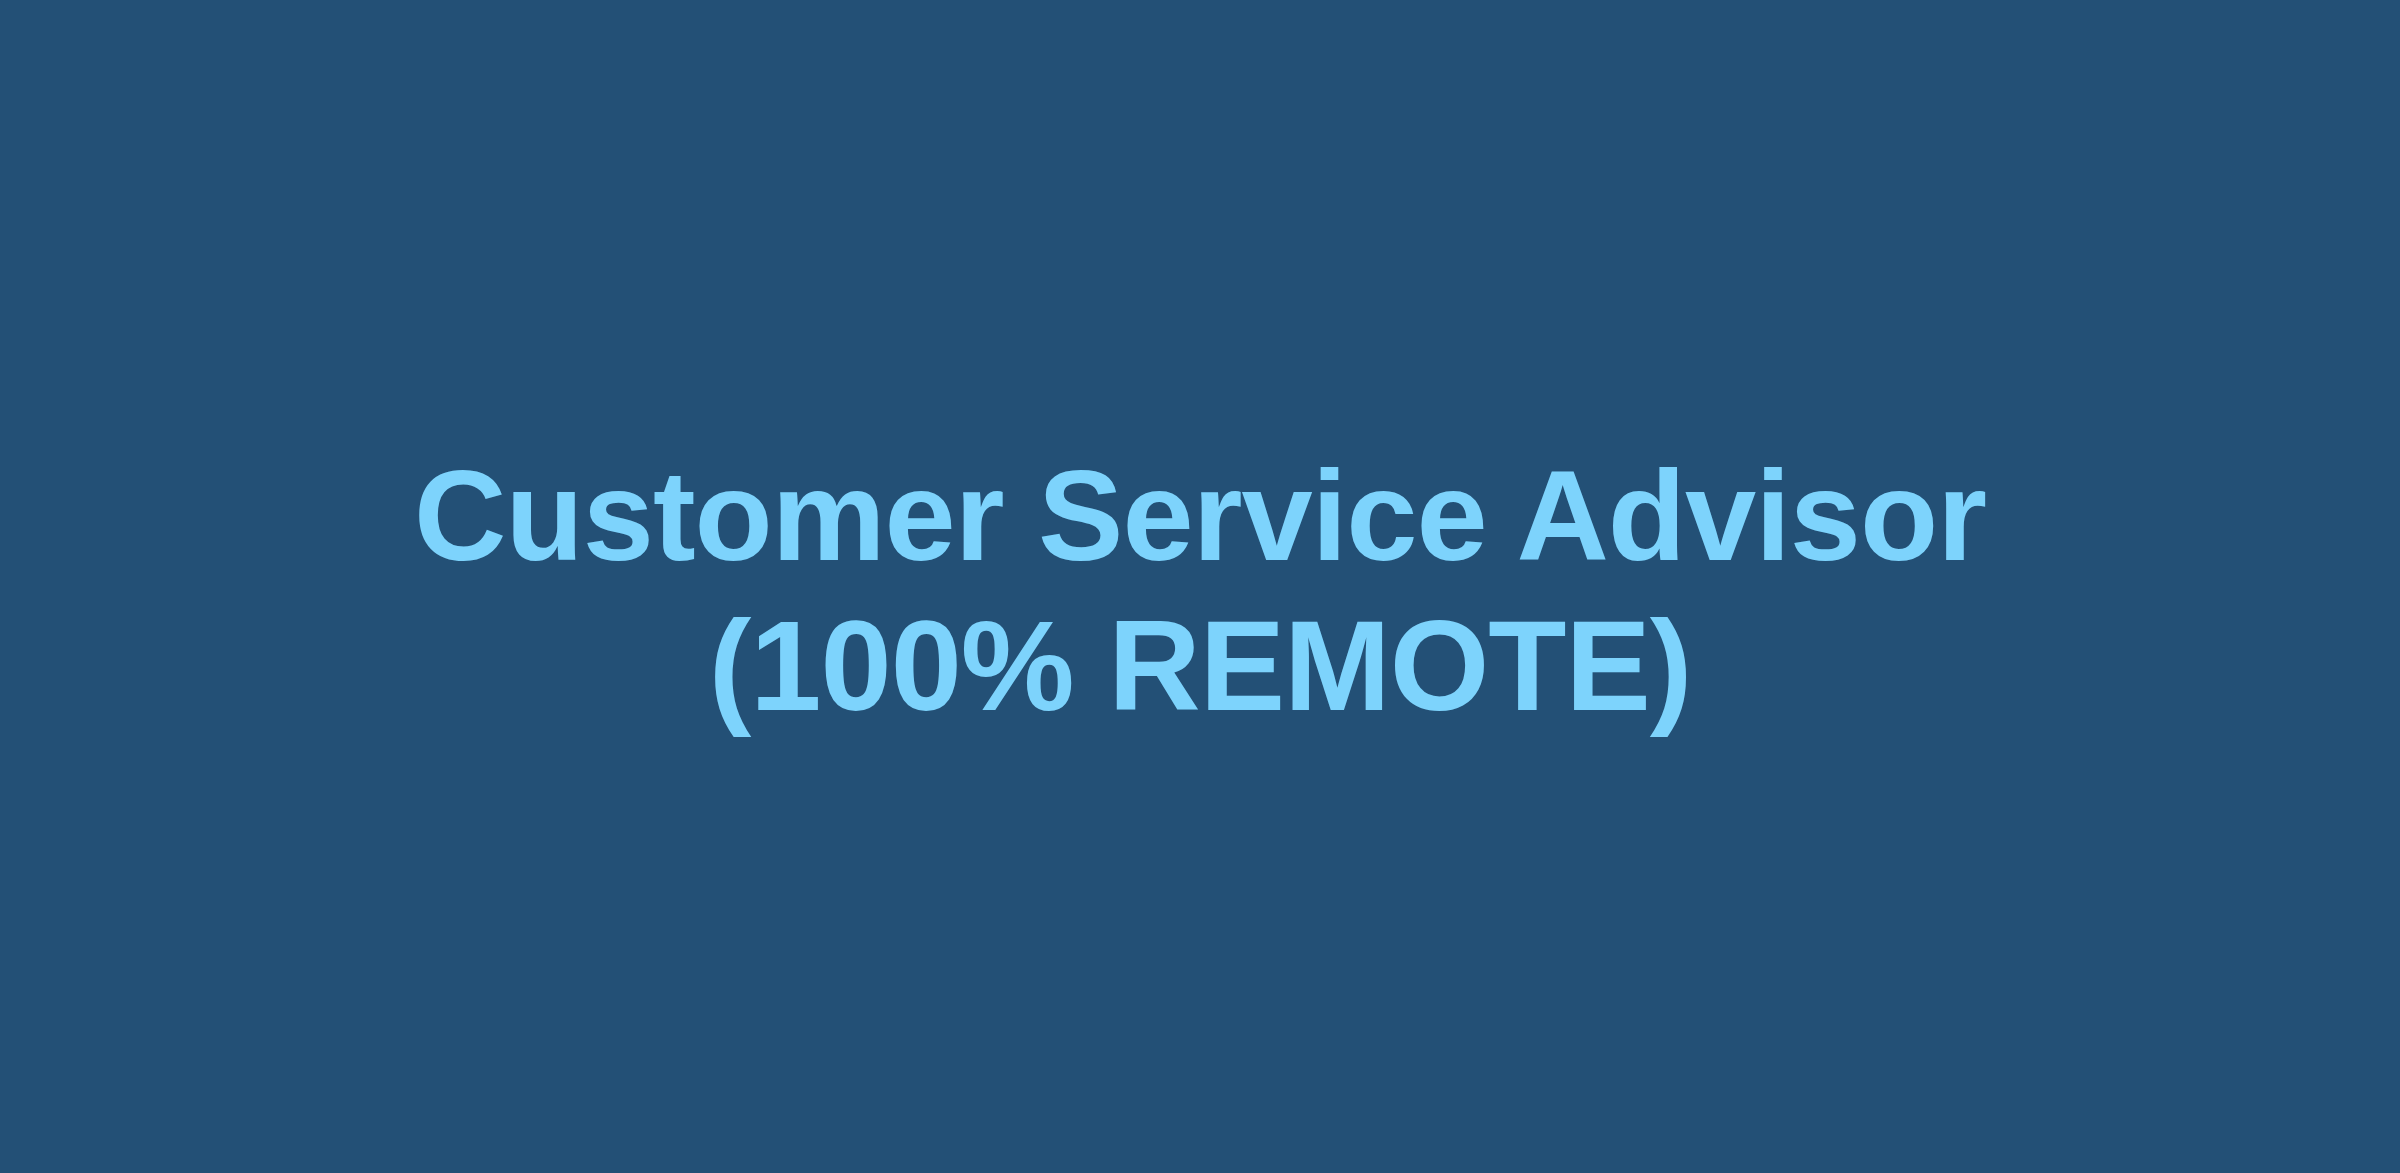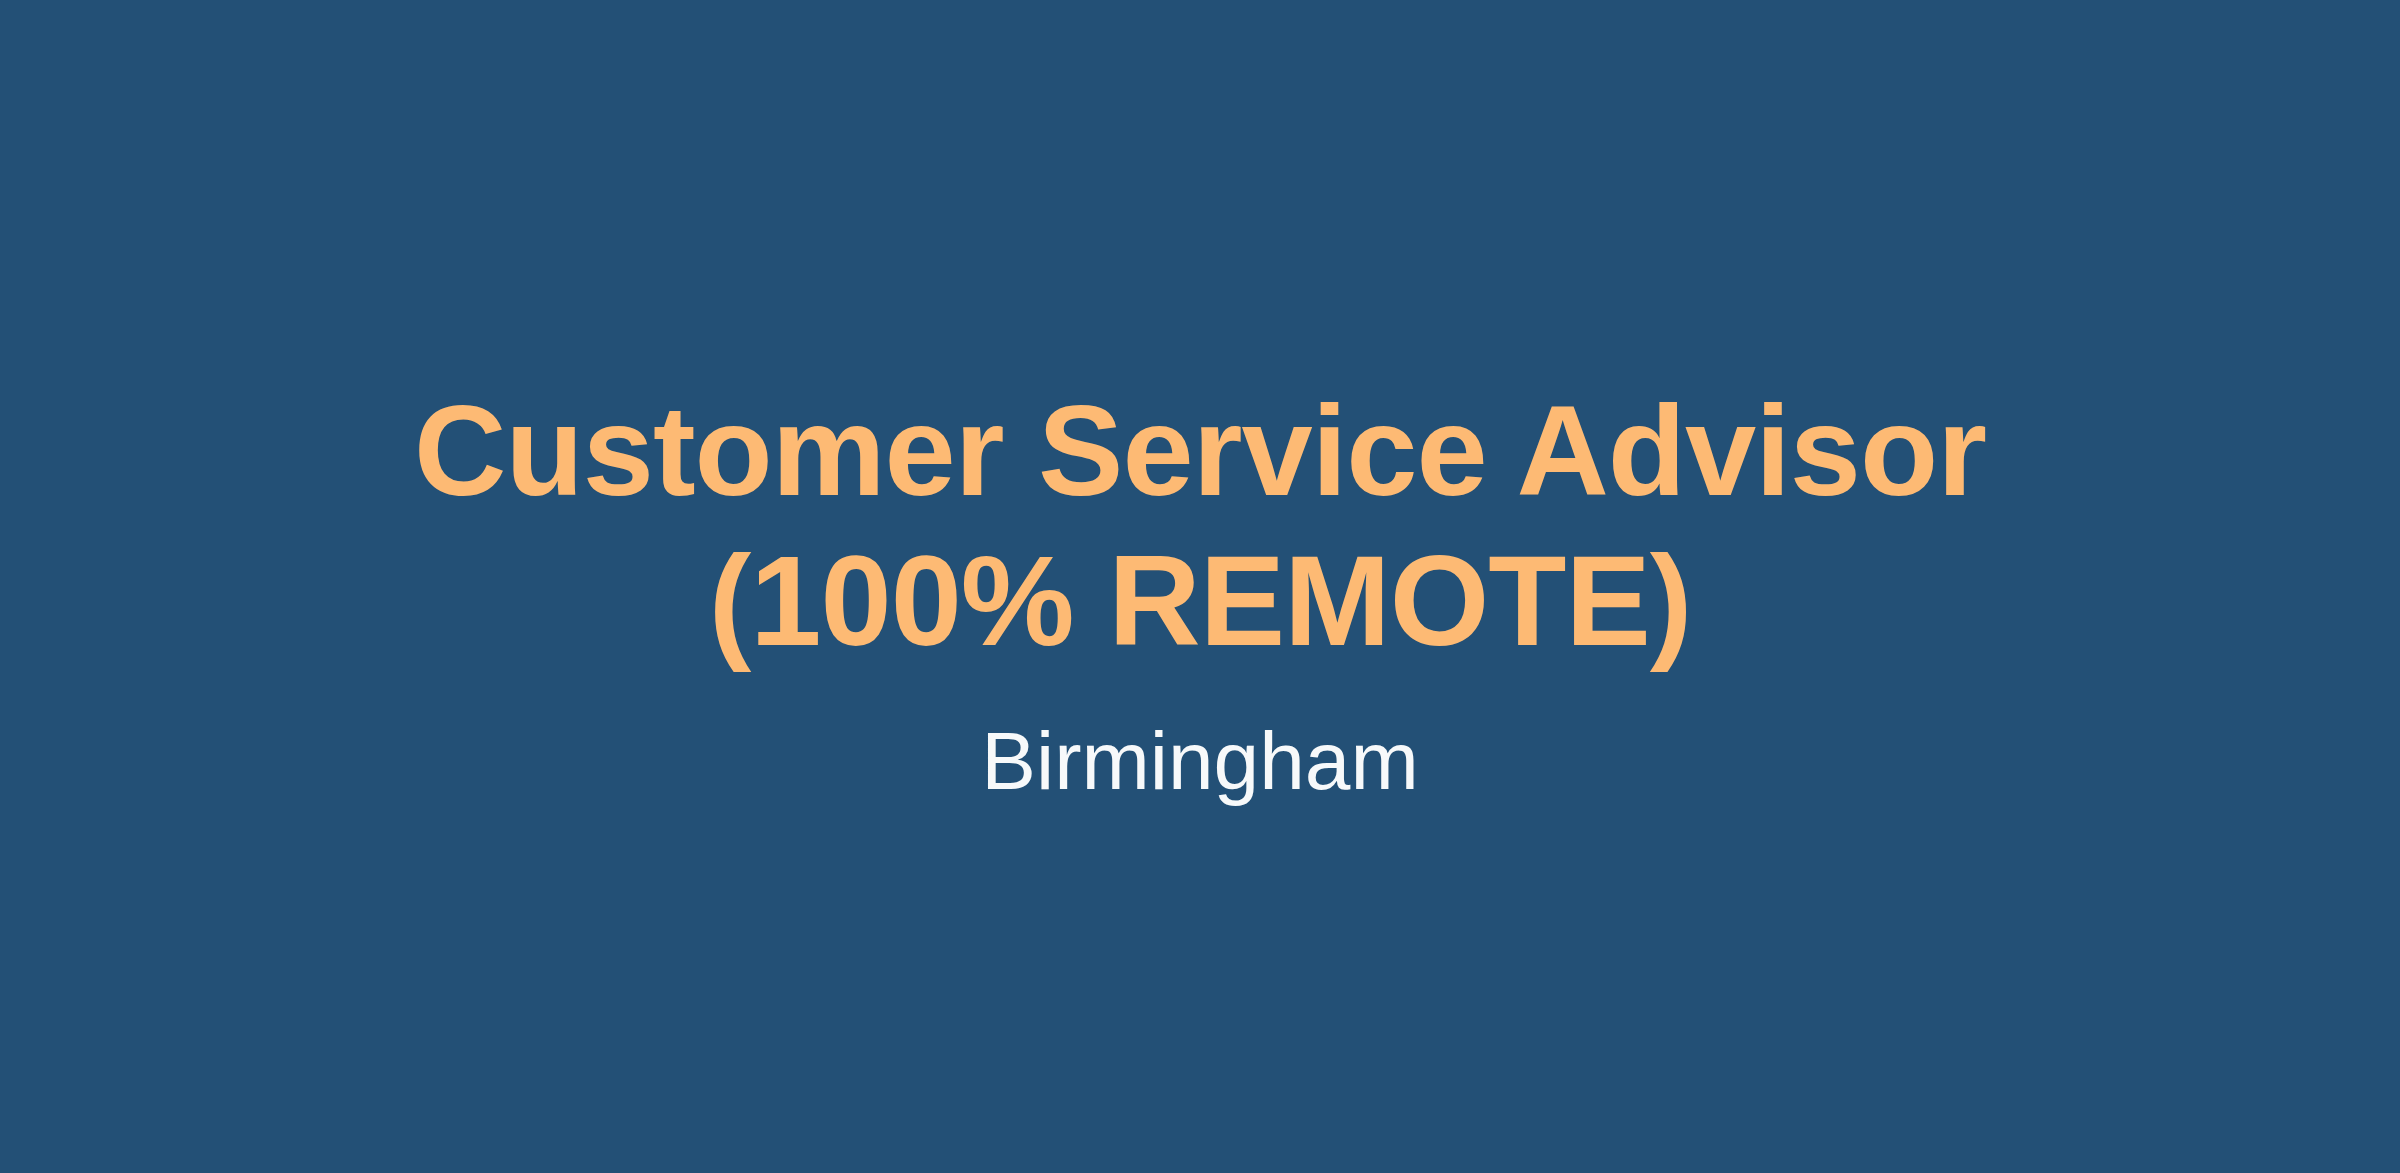--- a/index.html
+++ b/index.html
@@ -35,21 +35,21 @@
   .card__content {
     width: 100%;
     padding: 0 120px;
     box-sizing: border-box;
     transform: translateY(4px);
   }
 
   
   .card__title {
     margin: 0;
-    color: #fdba74;
+    color: #7dd3fc;
     font-family: "Liberation Sans", "DejaVu Sans", sans-serif;
     font-weight: 700;
     font-size: 128px;
     line-height: 150px;
     letter-spacing: -1px;
     white-space: pre-line;   
     -webkit-font-smoothing: antialiased;
   }
 
   
@@ -67,17 +67,16 @@
 </head>
 <body>
 
 <div class="card" style="background-color: rgb(35, 80, 118); color: rgb(247, 249, 250);">
 
   <div class="card__content">
 
     <h1 class="card__title">Customer Service Advisor
 (100% REMOTE)</h1>
 
-    <p class="card__subtitle">Birmingham</p>
 
   </div>
 
 </div>
 
 </body></html>

